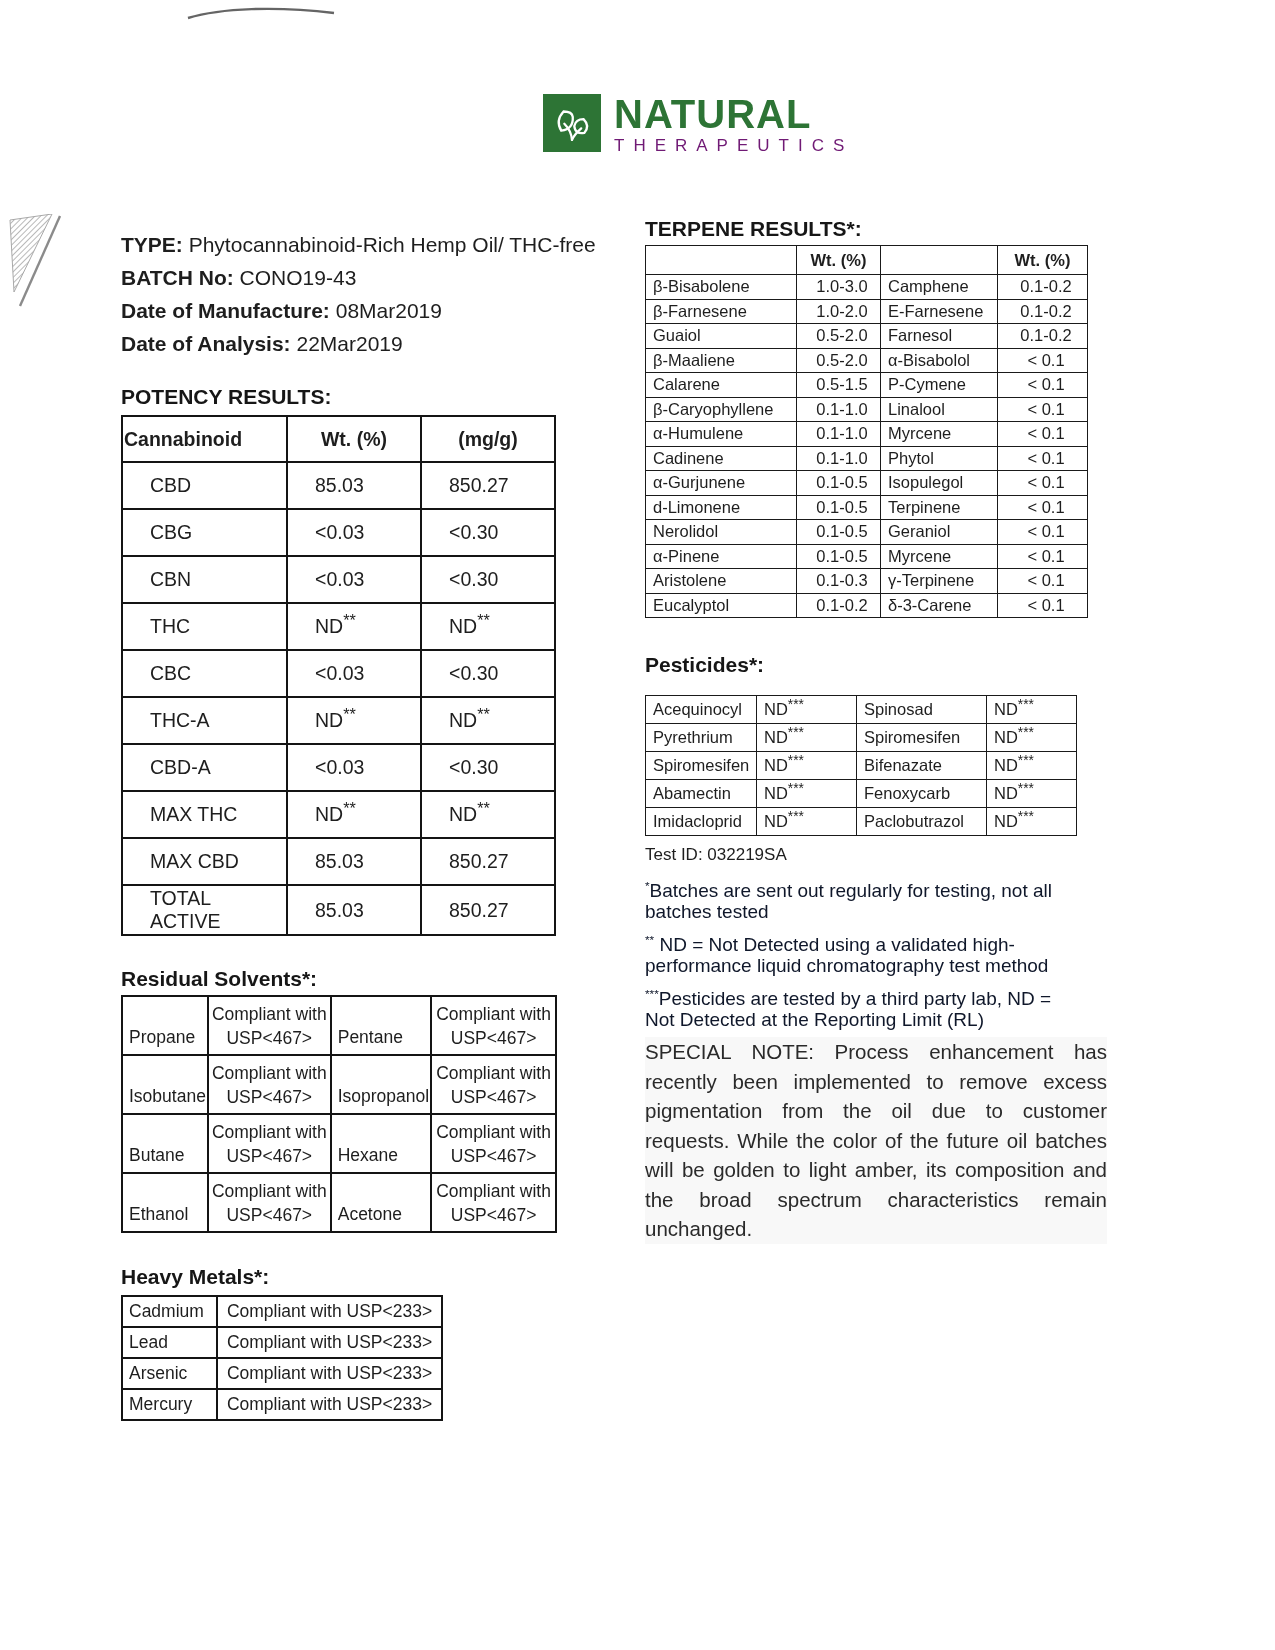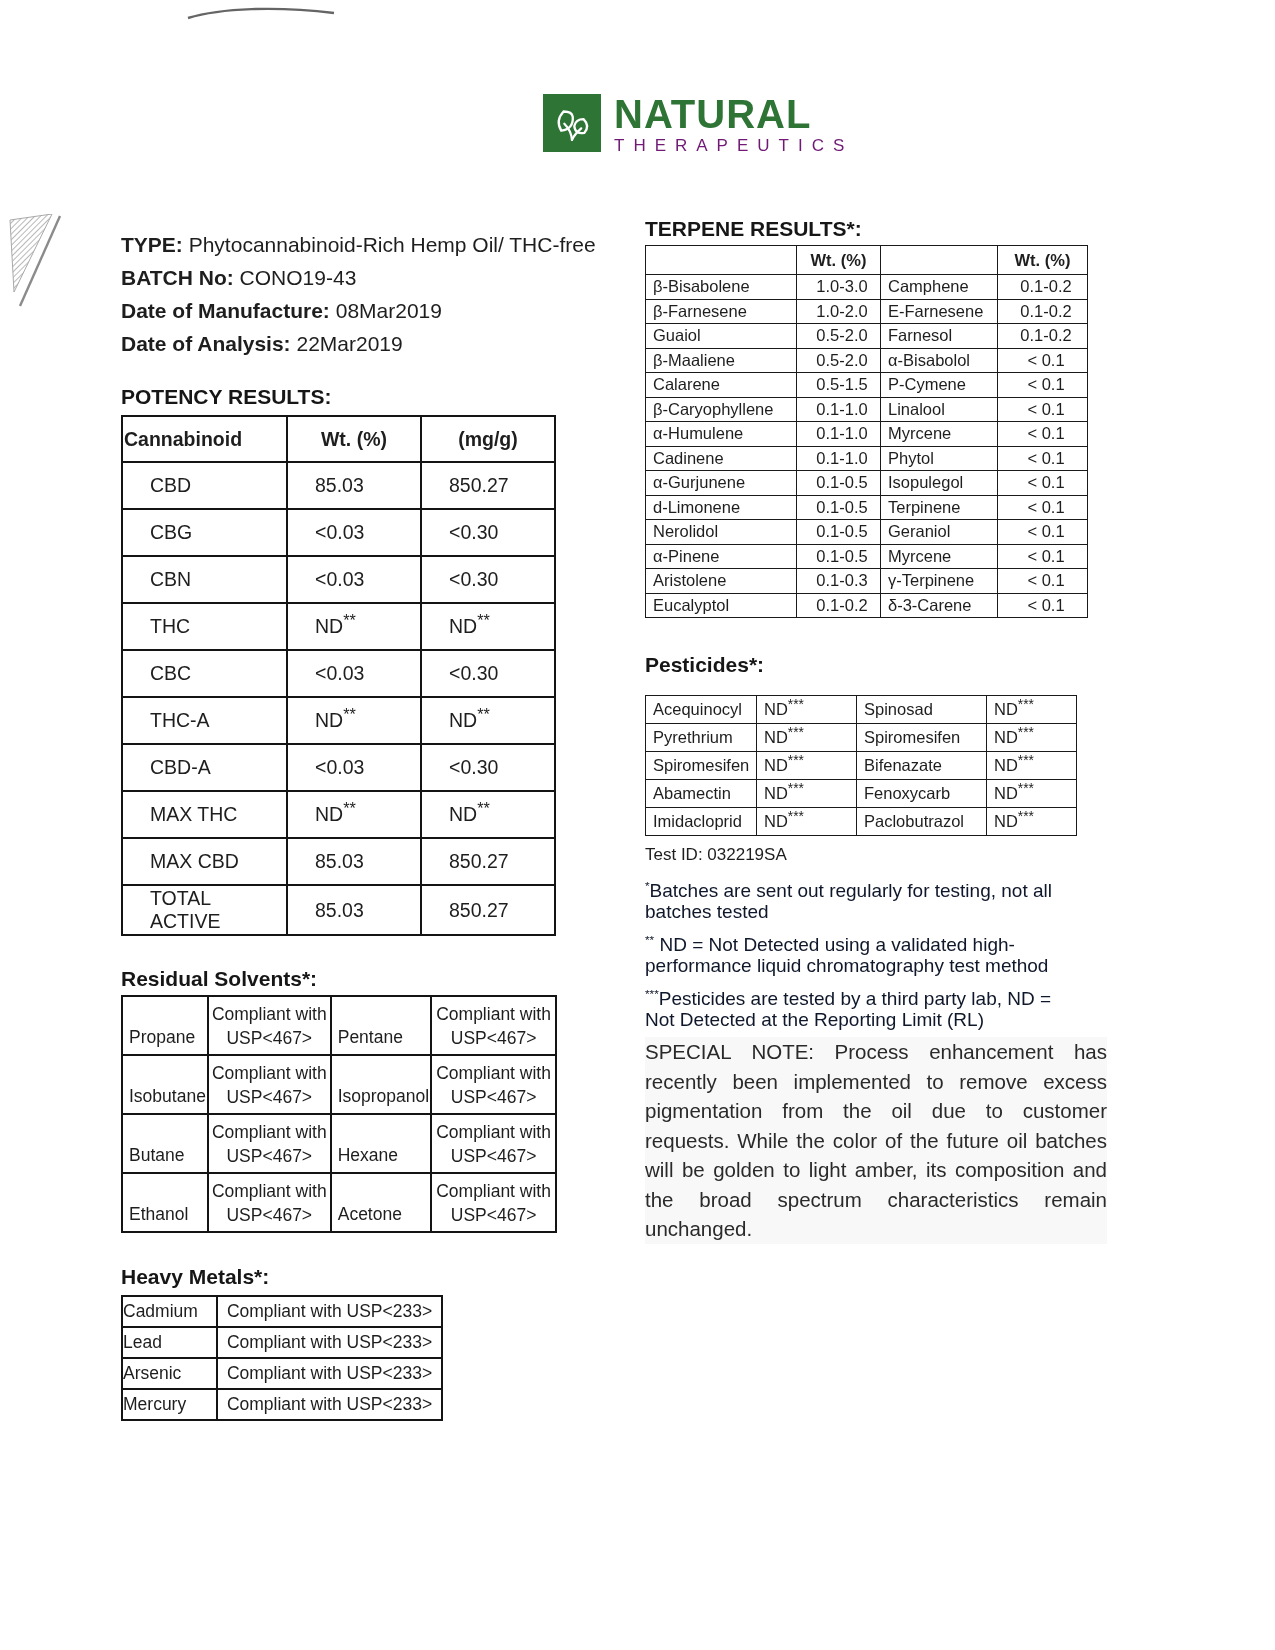--- a/index.html
+++ b/index.html
@@ -60,21 +60,21 @@
 
   
   #solvents-table{margin-top:3px;}
   #solvents-table td{border:2px solid #141414;font-size:17.5px;height:50px;}
   #solvents-table td:nth-child(odd){text-align:left;padding-left:6px;vertical-align:bottom;padding-bottom:6px;}
   #solvents-table td:nth-child(even){text-align:center;vertical-align:middle;white-space:pre-line;line-height:24px;}
 
   
   #heavy-table{margin-top:5px;}
   #heavy-table td{border:2px solid #141414;font-size:17.5px;height:27px;}
-  #heavy-table td:nth-child(1){text-align:left;padding-left:0;}
+  #heavy-table td:nth-child(1){text-align:left;padding-left:6px;}
   #heavy-table td:nth-child(2){text-align:center;}
 
   
   #test-id{margin-top:9px;font-size:17px;}
   .footnote{font-size:19px;line-height:21px;color:#0f172a;width:424px;}
   #footnote-1{margin-top:15px;}
   #footnote-2{margin-top:12px;}
   #footnote-3{margin-top:12px;}
   .footnote sup{font-size:62%;}
 

